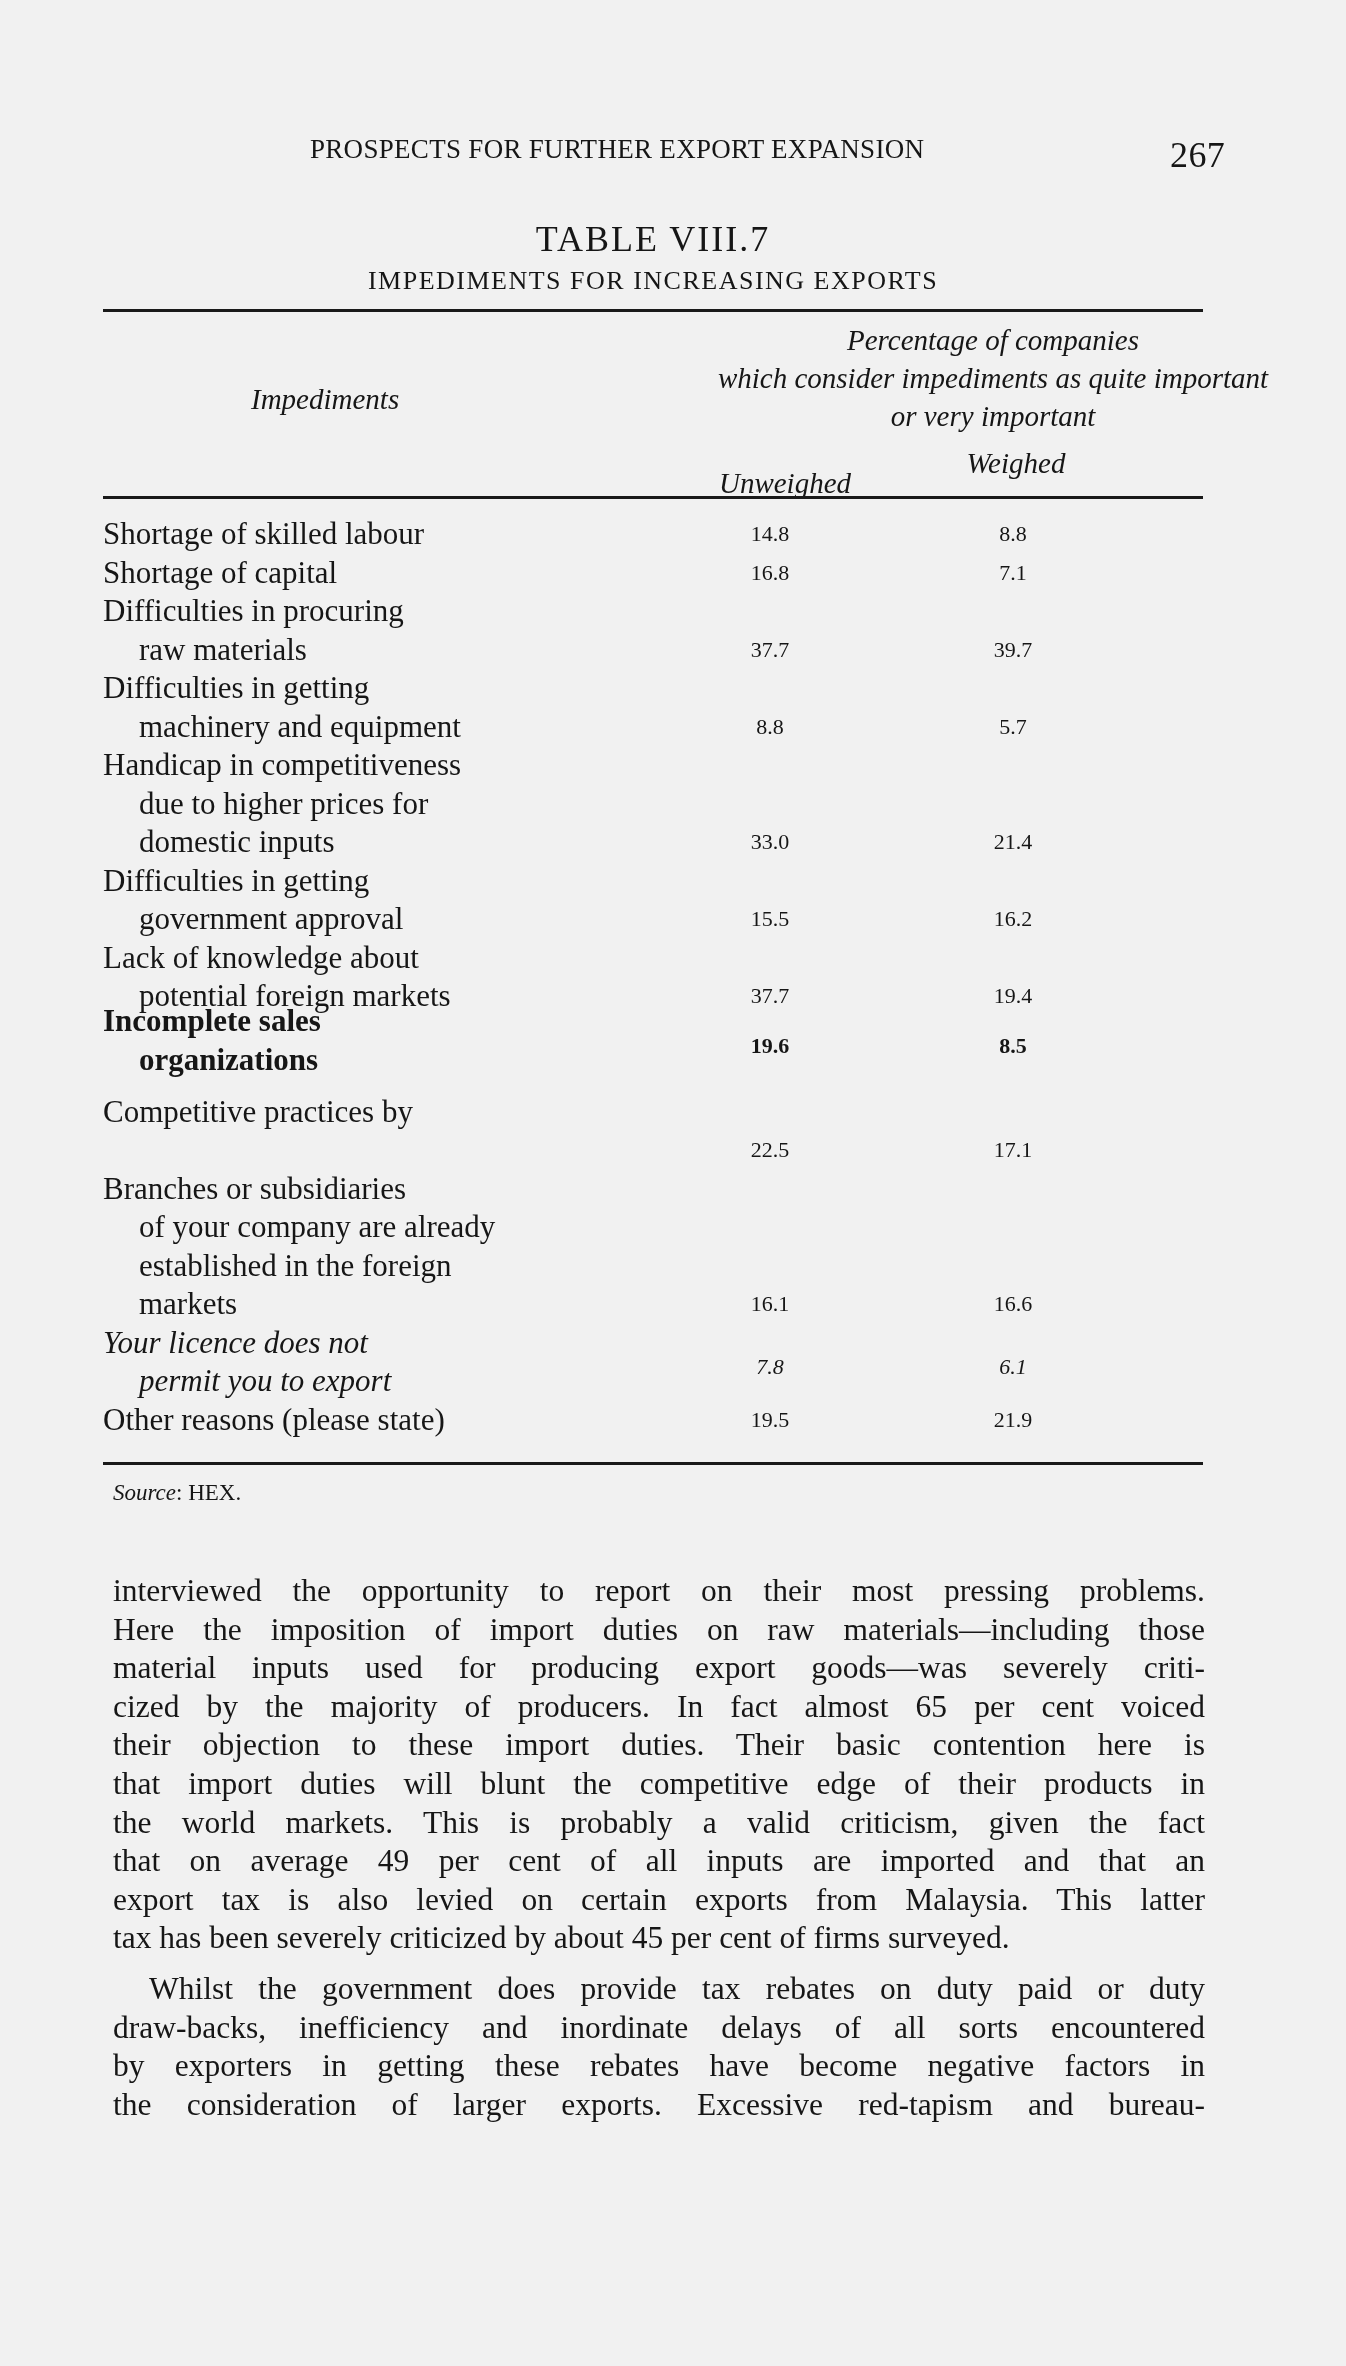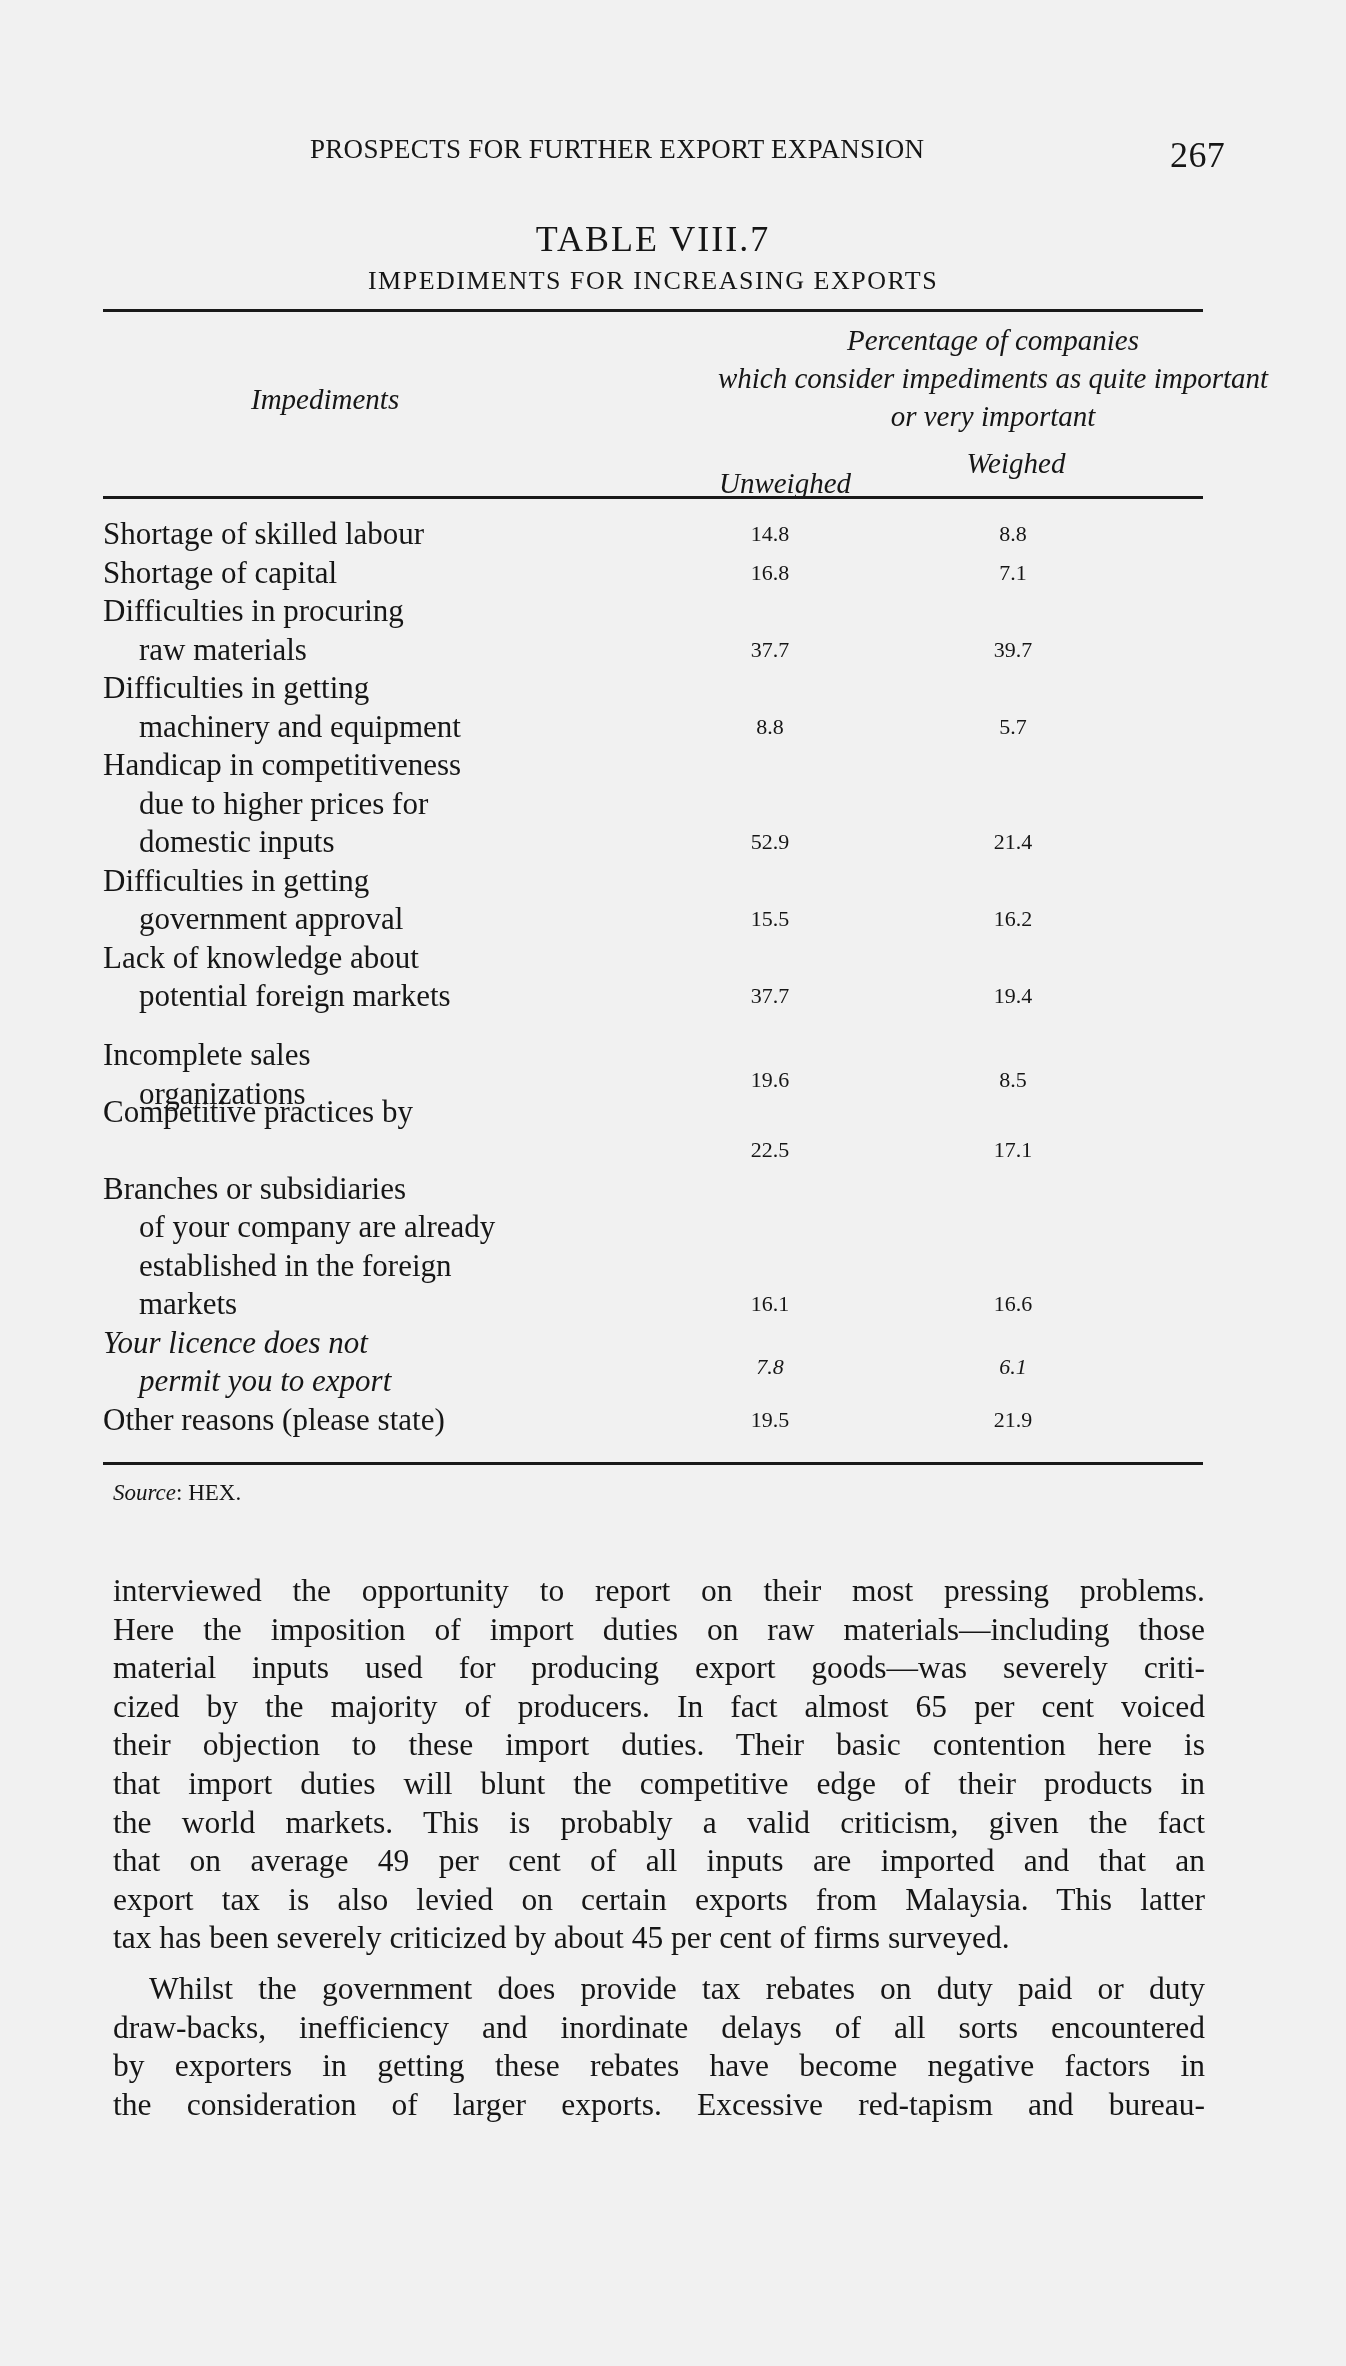--- a/index.html
+++ b/index.html
@@ -178,36 +178,36 @@
       <div class="row" style="top: 154px;">
         <span class="label-line">Difficulties in getting</span>
         <span class="label-line indent">machinery and equipment</span>
         <span class="val unw" style="top: 38.5px;">8.8</span>
         <span class="val wei" style="top: 38.5px;">5.7</span>
       </div>
       <div class="row" style="top: 231px;">
         <span class="label-line">Handicap in competitiveness</span>
         <span class="label-line indent">due to higher prices for</span>
         <span class="label-line indent">domestic inputs</span>
-        <span class="val unw" style="top: 77px;">52.9</span>
+        <span class="val unw" style="top: 77px;">33.0</span>
         <span class="val wei" style="top: 77px;">21.4</span>
       </div>
       <div class="row" style="top: 346.5px;">
         <span class="label-line">Difficulties in getting</span>
         <span class="label-line indent">government approval</span>
         <span class="val unw" style="top: 38.5px;">15.5</span>
         <span class="val wei" style="top: 38.5px;">16.2</span>
       </div>
       <div class="row" style="top: 423.5px;">
         <span class="label-line">Lack of knowledge about</span>
         <span class="label-line indent">potential foreign markets</span>
         <span class="val unw" style="top: 38.5px;">37.7</span>
         <span class="val wei" style="top: 38.5px;">19.4</span>
       </div>
-      <div class="row" style="top: 521px;">
+      <div class="row" style="top: 487px; font-weight: bold;">
         <span class="label-line">Incomplete sales</span>
         <span class="label-line indent">organizations</span>
         <span class="val unw" style="top: 24.5px;">19.6</span>
         <span class="val wei" style="top: 24.5px;">8.5</span>
       </div>
       <div class="row" style="top: 577.5px;">
         <span class="label-line">Competitive practices by</span>
         <span class="val unw" style="top: 38.5px;">22.5</span>
         <span class="val wei" style="top: 38.5px;">17.1</span>
       </div>

